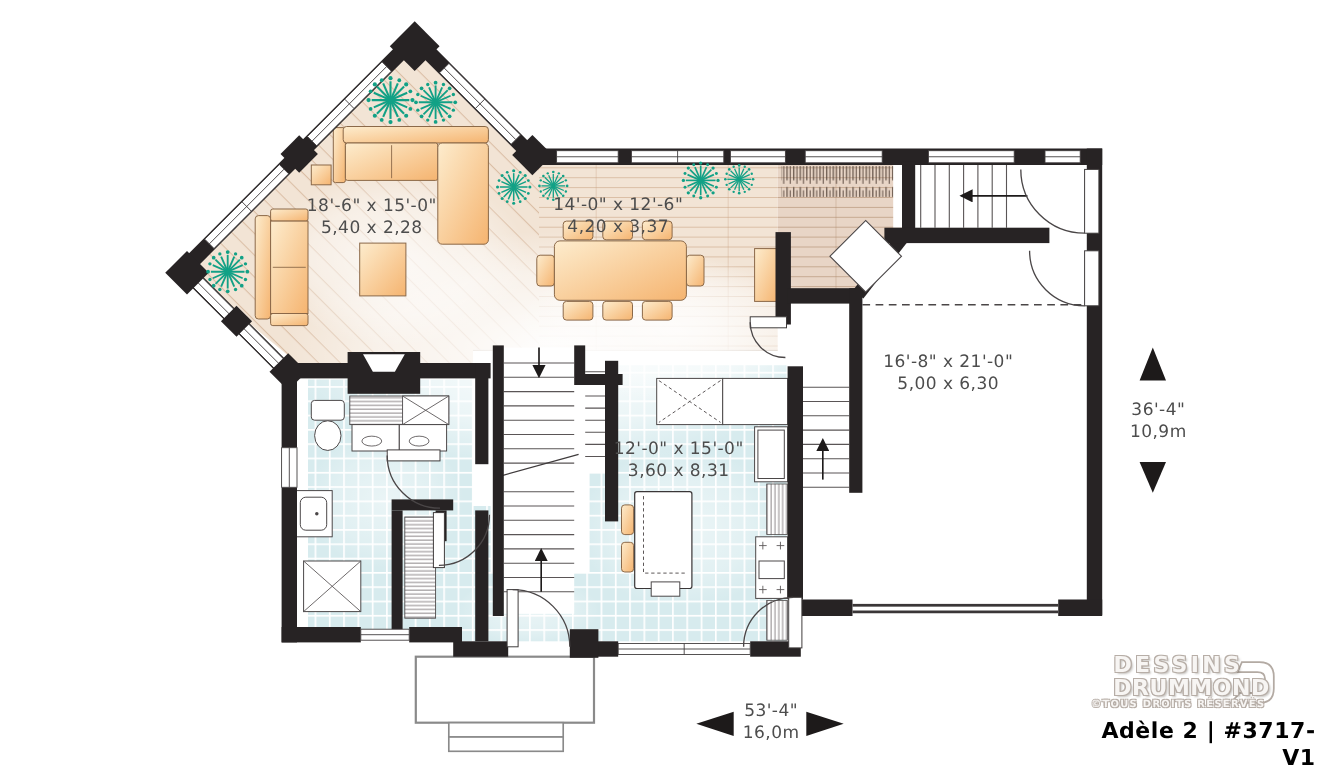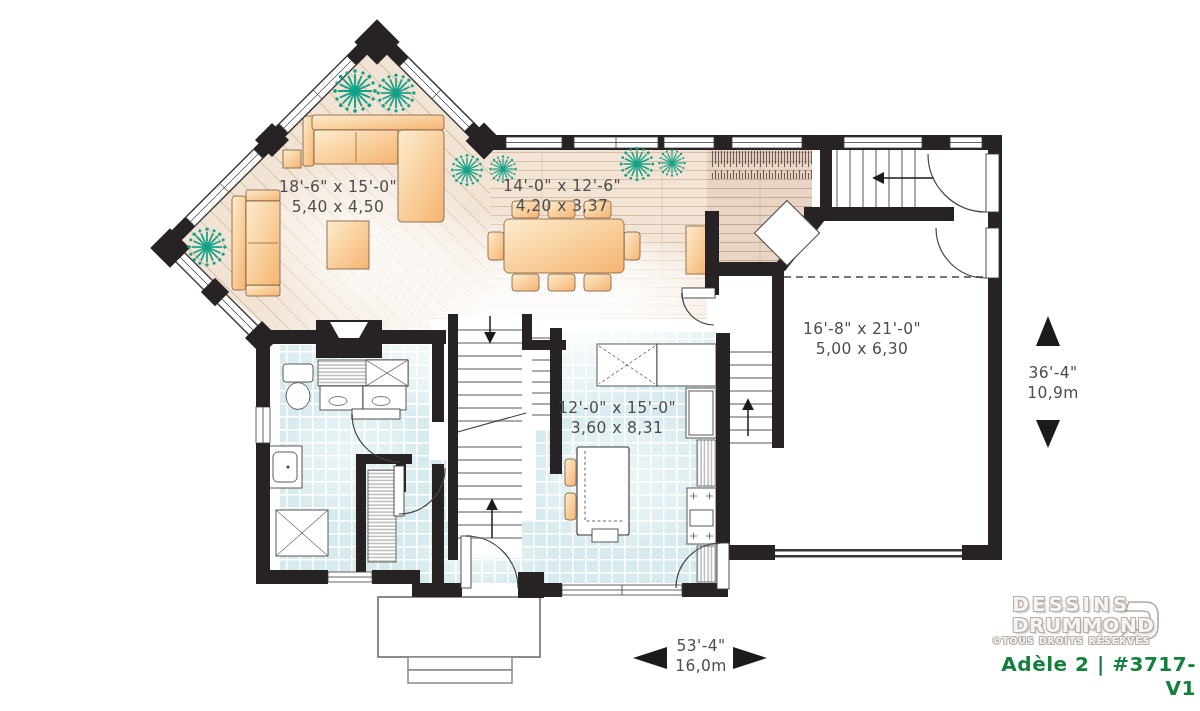--- a/index.html
+++ b/index.html
@@ -24,21 +24,21 @@
           color:#4d4d4d;font-size:15.5px;line-height:1.32;letter-spacing:0.4px;white-space:nowrap;}
   .rlabel span{display:block;}
   .logo{position:absolute;left:988px;top:594px;width:208px;}
   .logo-top{display:flex;}
   .logo-text{flex:1;text-align:center;}
   .brand{color:#f7f5f3;font-weight:bold;letter-spacing:3px;font-size:20px;line-height:1.05;
          text-shadow:-1px -1px 0 #b7aea7,1px -1px 0 #b7aea7,-1px 1px 0 #b7aea7,1px 1px 0 #b7aea7,2px 2px 2px rgba(90,80,70,.35);}
   .brand2{letter-spacing:0.5px;margin-left:24px;}
   .rights{color:#f7f5f3;font-weight:bold;font-size:9px;letter-spacing:1.2px;margin-top:0;
          text-shadow:-1px -1px 0 #b7aea7,1px -1px 0 #b7aea7,-1px 1px 0 #b7aea7,1px 1px 0 #b7aea7;}
-  .planline{margin-top:6px;text-align:right;color:#15803d;font-weight:bold;font-size:20px;
+  .planline{margin-top:6px;text-align:right;color:#000000;font-weight:bold;font-size:20px;
          letter-spacing:0.5px;text-shadow:1px 1px 0 #fff,-1px -1px 0 #fff,0 0 3px #fff;}
 </style>
 </head>
 <body>
 
 <div class="canvas">
 
 <svg width="1200" height="711" viewBox="0 0 1200 711">
 <defs>
   <pattern id="pDiag" width="14" height="14" patternUnits="userSpaceOnUse" patternTransform="rotate(45)">
@@ -431,21 +431,21 @@
   <polygon class="tri" points="767,658 733,647 733,669"></polygon>
 </g>
 
 <g transform="translate(1112,597)">
   <path d="M17 5 H33 Q46 5 46 18 V29 Q46 42 33 42 H7 L15 33 H31 Q38 33 38 27 V20 Q38 14 31 14 H13 Z" fill="#ffffff" stroke="#b3aaa3" stroke-width="1.6"></path>
 </g>
 </svg>
 
 <div class="rlabel" style="left:338px;top:197px;">
   <span>18'-6" x 15'-0"</span>
-  <span>5,40 x 4,50</span>
+  <span>5,40 x 2,28</span>
 </div>
 <div class="rlabel" style="left:562px;top:196px;">
   <span>14'-0" x 12'-6"</span>
   <span>4,20 x 3,37</span>
 </div>
 <div class="rlabel" style="left:862px;top:339px;">
   <span>16'-8" x 21'-0"</span>
   <span>5,00 x 6,30</span>
 </div>
 <div class="rlabel" style="left:617px;top:418px;">

